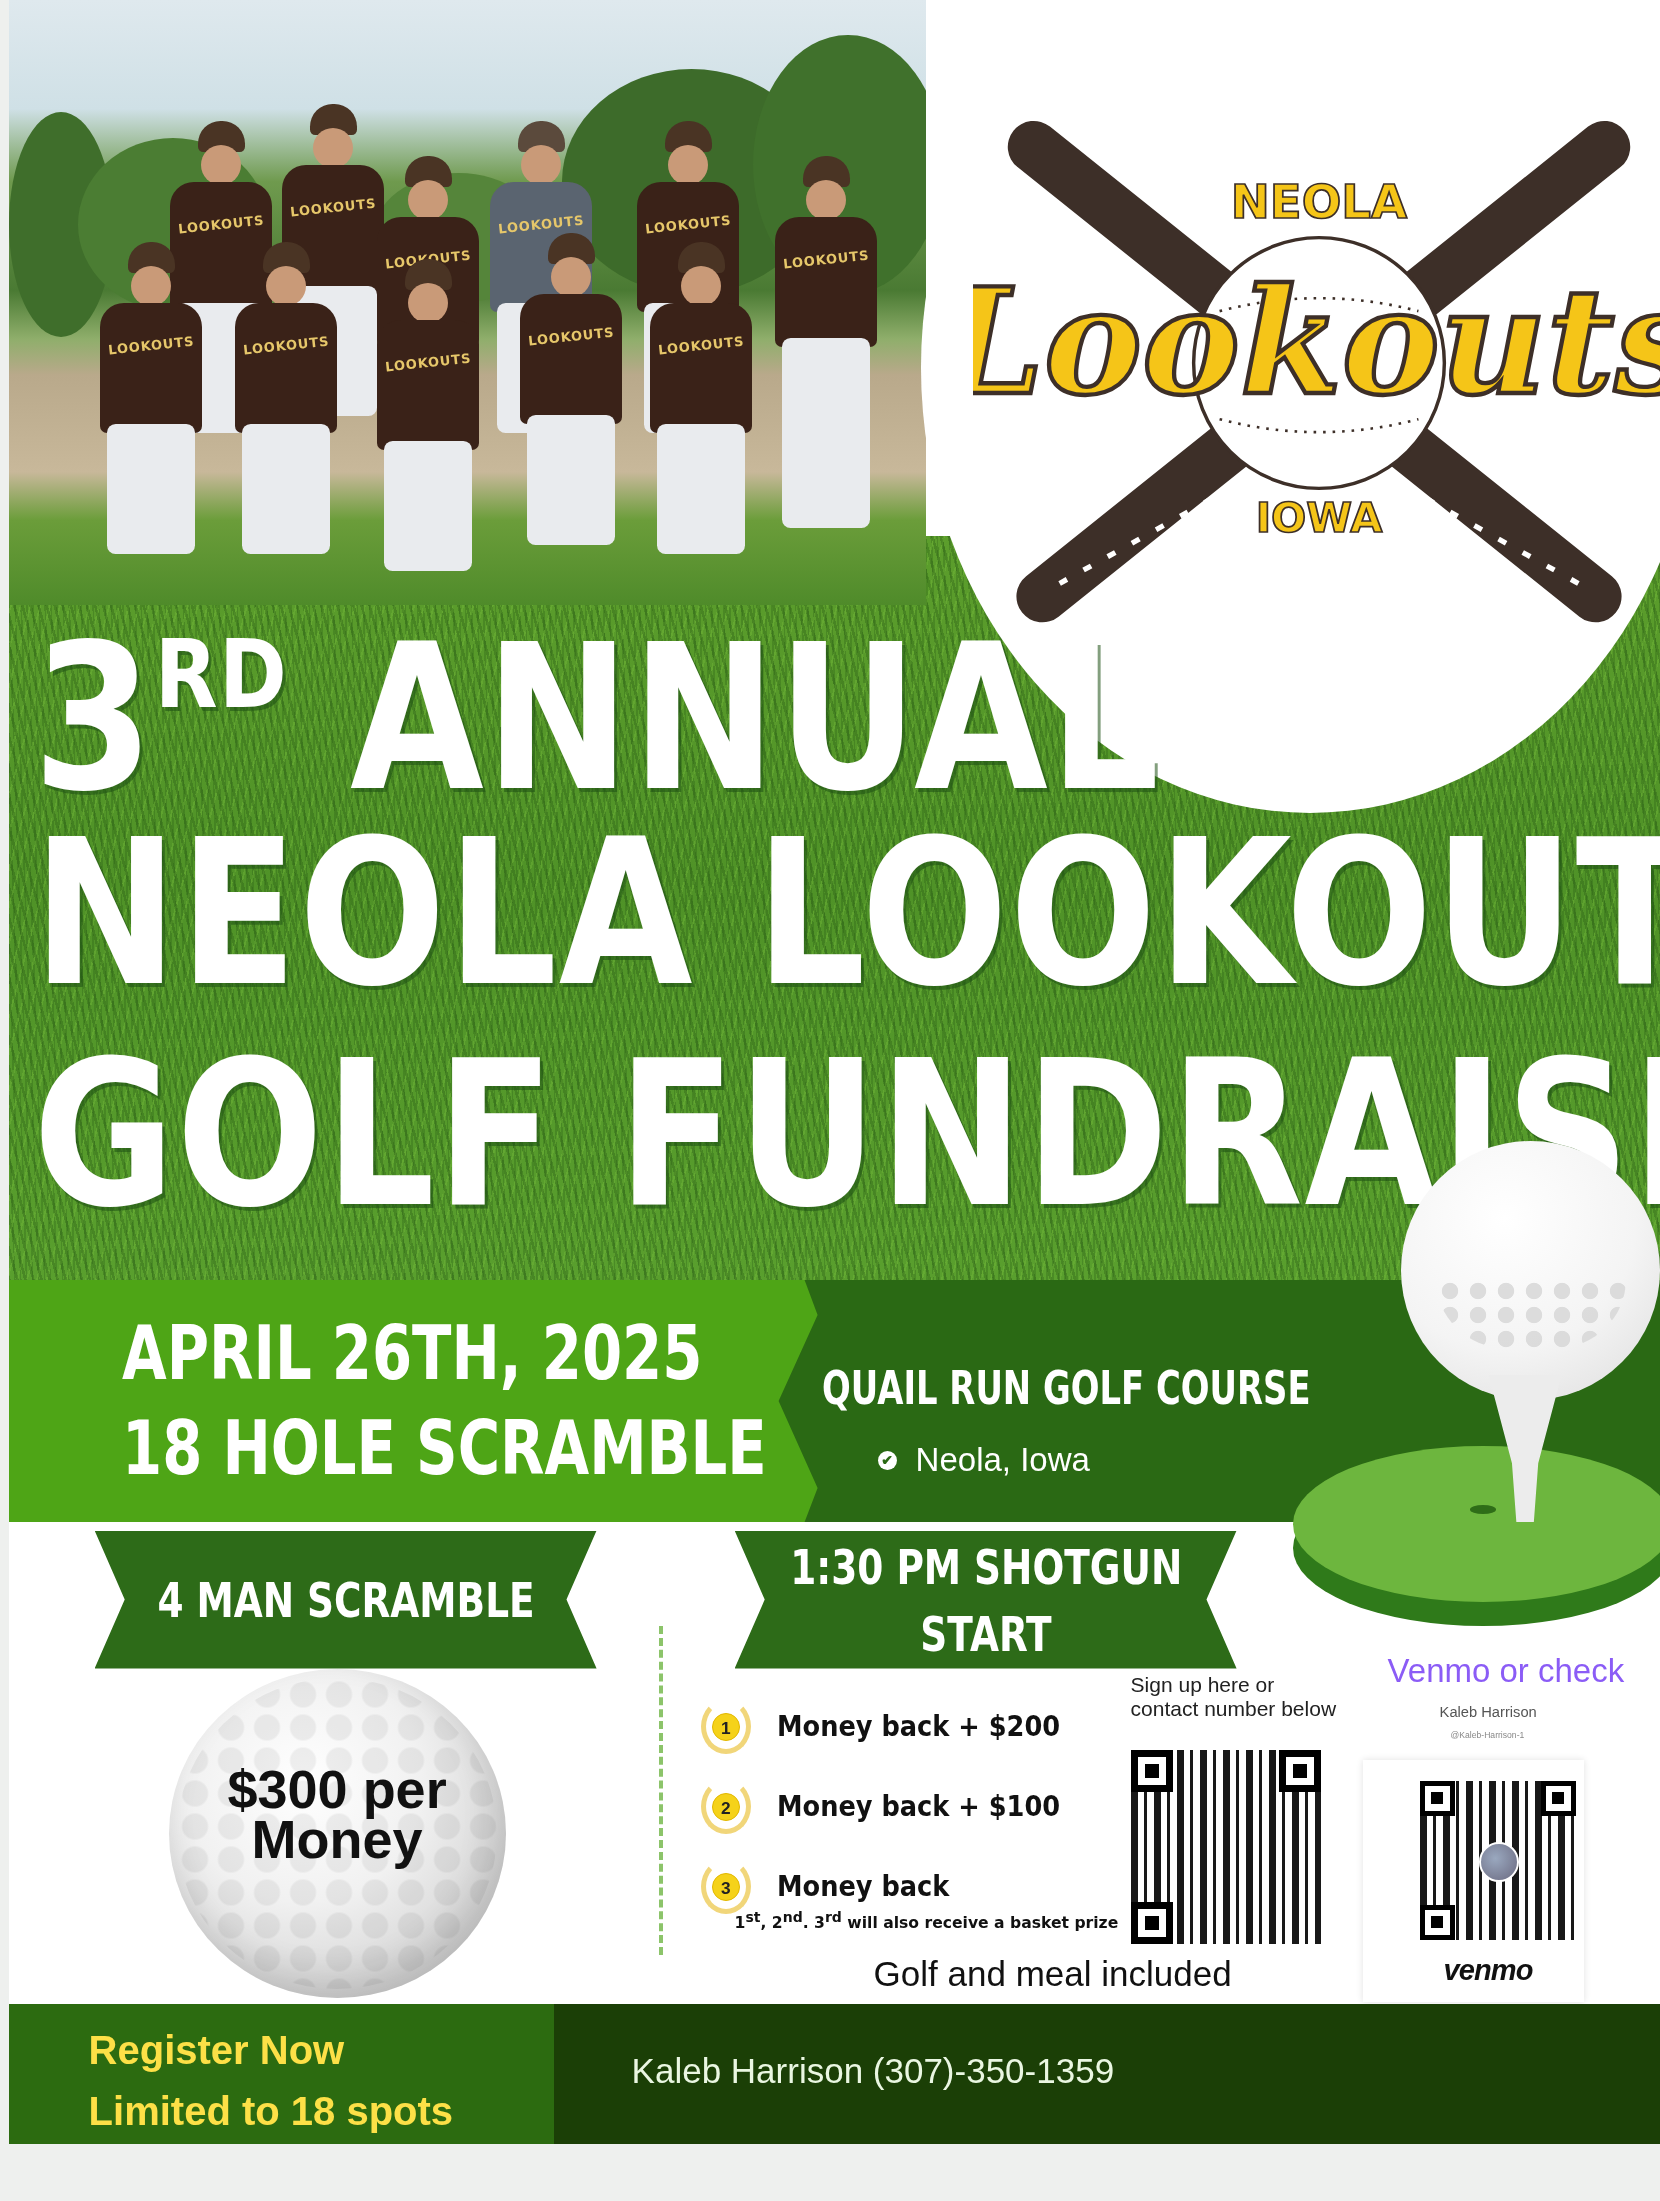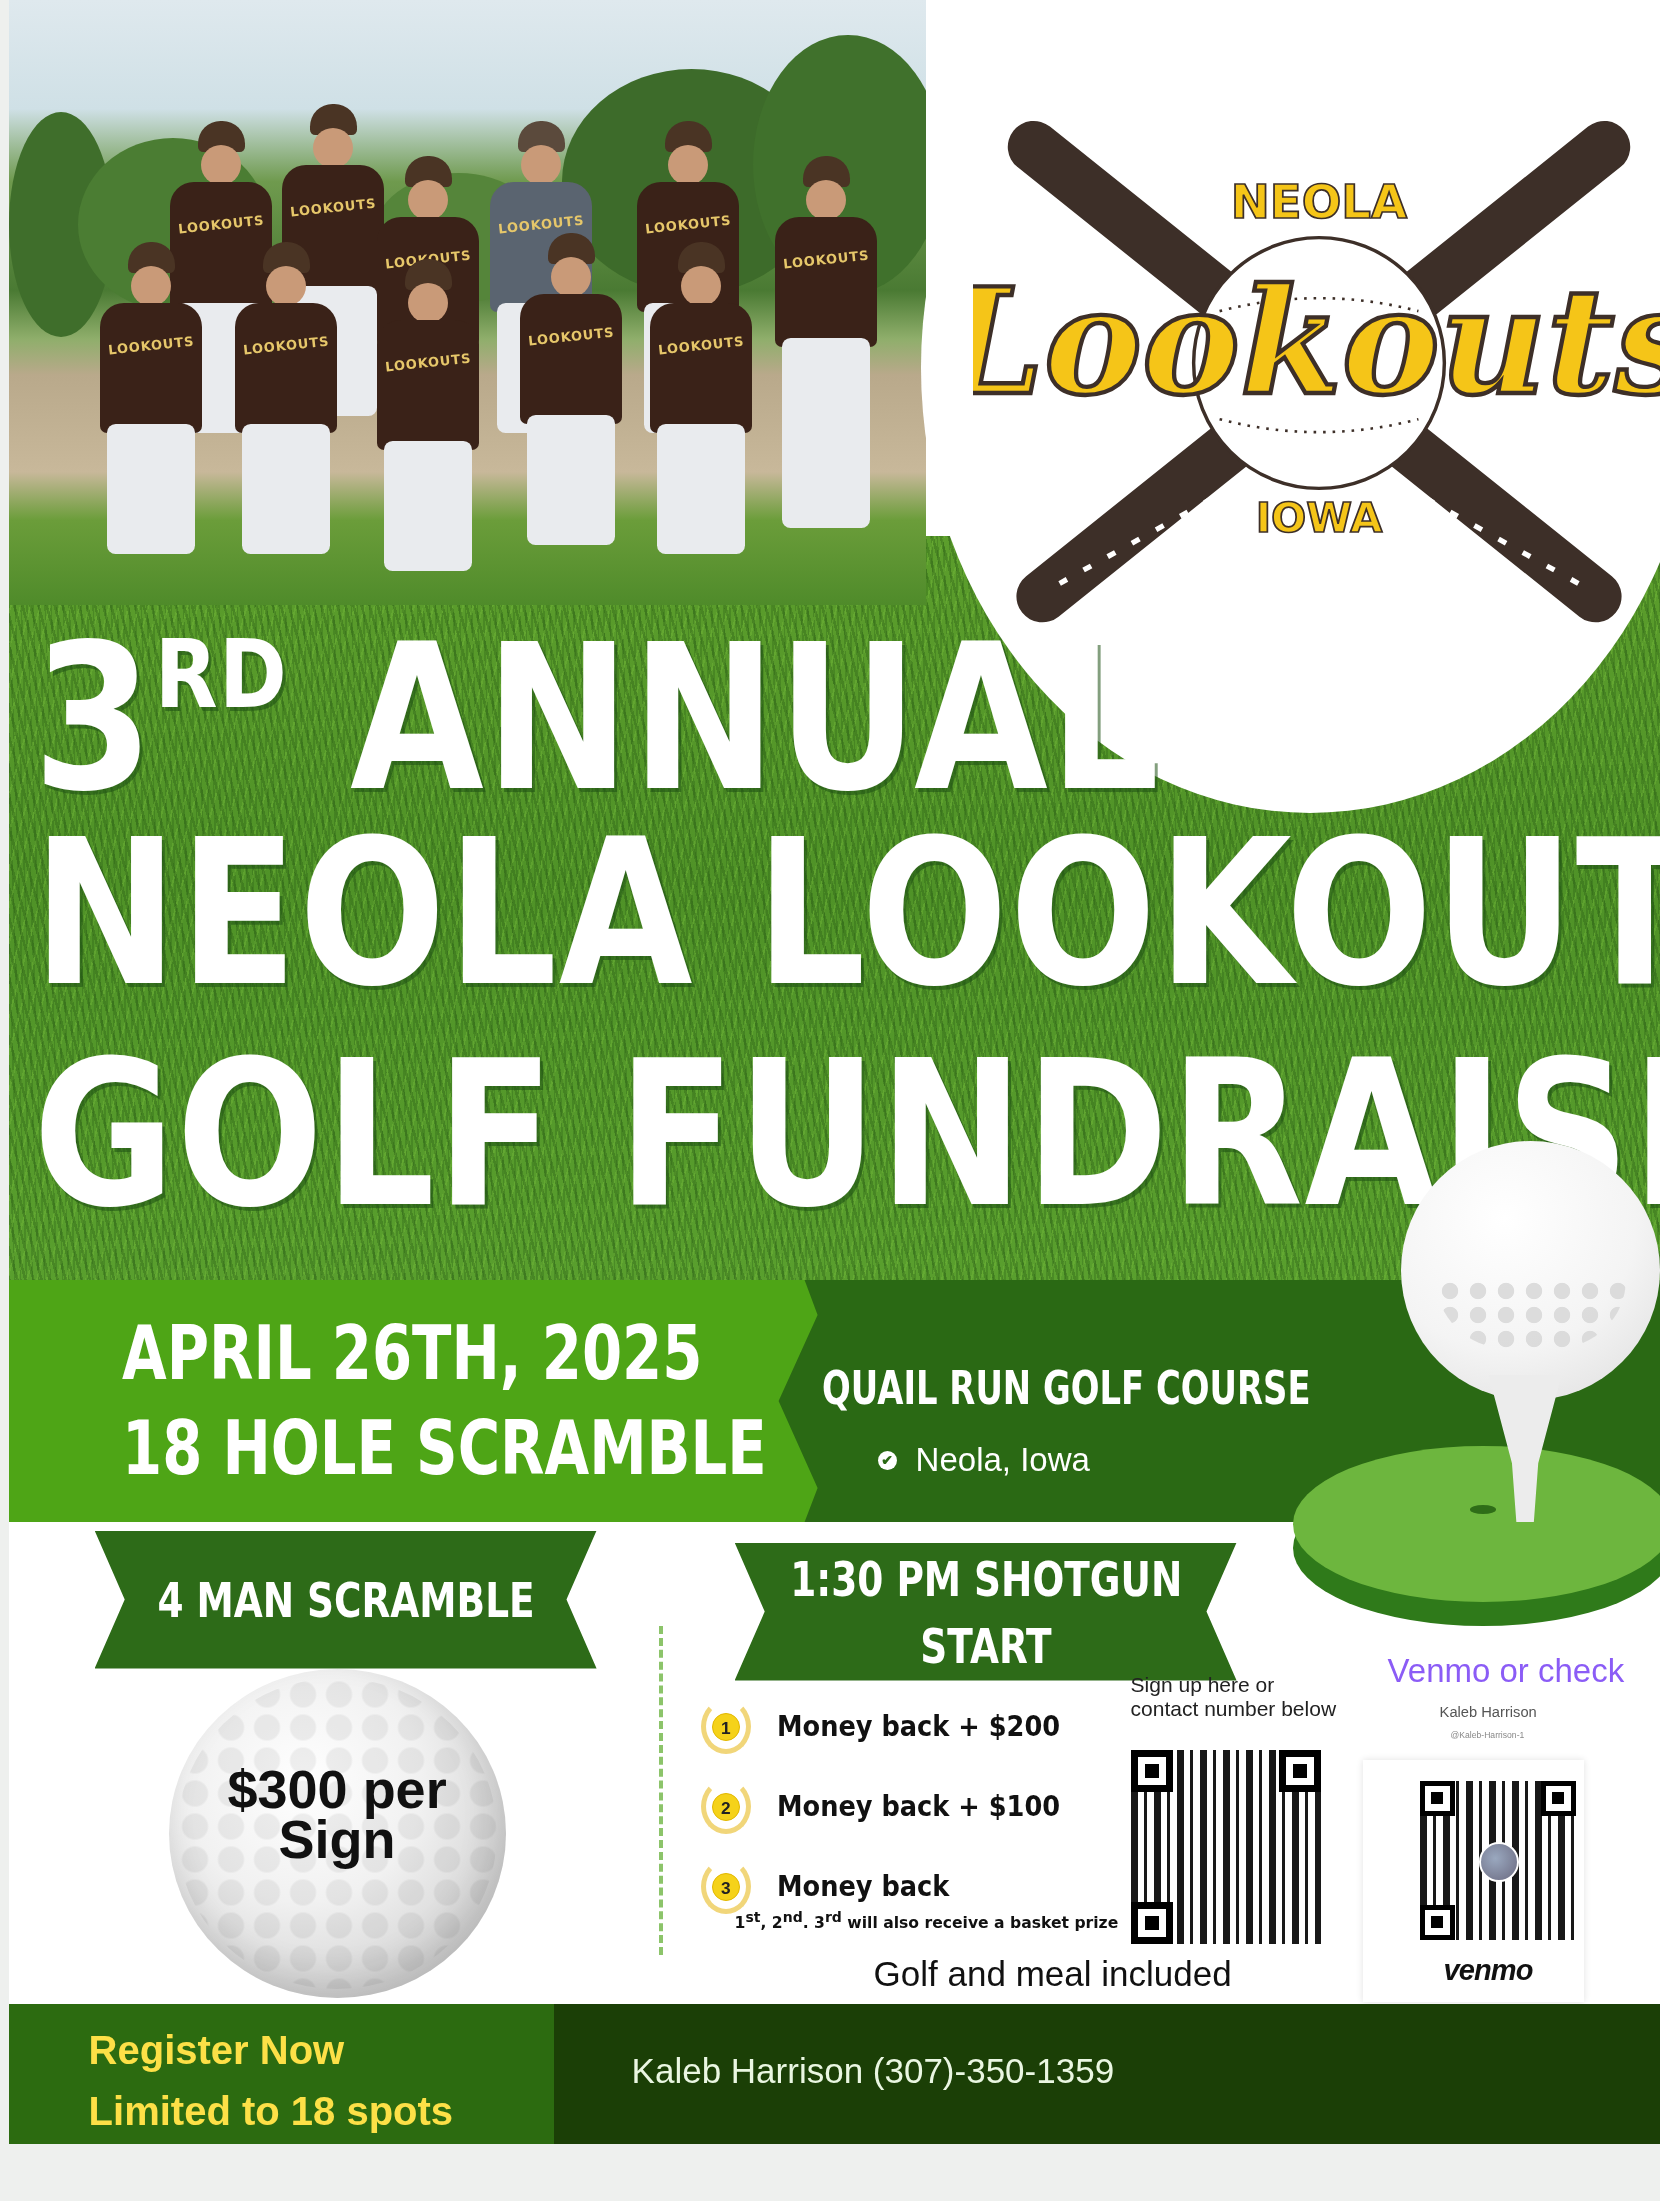--- a/index.html
+++ b/index.html
@@ -56,21 +56,21 @@
   .tee-stem { position: absolute; left: 1480px; top: 1375px; width: 73px; height: 147px; background: #ececec; clip-path: polygon(0 0, 100% 0, 68% 60%, 62% 100%, 38% 100%, 32% 60%); z-index: 4; }
   .green-disc { position: absolute; left: 1284px; top: 1470px; width: 380px; height: 156px; border-radius: 50%; background: #2f7a1a; z-index: 3; }
   .green-disc::before { content: ""; position: absolute; left: 0; top: -24px; width: 380px; height: 156px; border-radius: 50%; background: #6db63e; }
   .green-disc::after { content: ""; position: absolute; left: 177px; top: 35px; width: 26px; height: 8.6px; border-radius: 50%; background: #2f6d18; }
 
   
   .lower { position: absolute; left: 0; top: 1522px; width: 1652px; height: 484px; background: #fff; }
   .ribbon { position: absolute; background: #2d6b18; color: #fff; font-family: "DejaVu Sans", sans-serif; font-weight: bold; text-align: center; }
   .ribbon-1 { left: 86px; top: 8.6px; width: 502px; height: 138px; clip-path: polygon(0 0, 100% 0, 94% 50%, 100% 100%, 0 100%, 6% 50%); }
   .ribbon-1 span { display: block; font-size: 48px; line-height: 138px; transform: scaleX(0.78); white-space: nowrap; }
-  .ribbon-2 { left: 726px; top: 8.6px; width: 502px; height: 138px; clip-path: polygon(0 0, 100% 0, 94% 50%, 100% 100%, 0 100%, 6% 50%); margin-top: 12px; }
+  .ribbon-2 { left: 726px; top: 8.6px; width: 502px; height: 138px; clip-path: polygon(0 0, 100% 0, 94% 50%, 100% 100%, 0 100%, 6% 50%); }
   .ribbon-2 span { display: block; font-size: 48px; line-height: 67px; transform: scaleX(0.78); white-space: nowrap; }
 
   .ball { position: absolute; left: 160px; top: 147px; width: 337px; height: 329px; border-radius: 50%;
     background:
       radial-gradient(circle at 40% 35%, #ffffff 0%, #f1f1f1 40%, #cfcfcf 80%, #b8b8b8 100%); box-shadow: inset -8.6px -17.3px 35px rgba(0,0,0,0.12); }
   .ball::before { content: ""; position: absolute; inset: 8.6px; border-radius: 50%;
     background-image: radial-gradient(circle, rgba(0,0,0,0.06) 12px, transparent 14px); background-size: 36px 33px; }
   .ball-text { position: absolute; left: 0; top: 95px; width: 100%; text-align: center; font-weight: bold; font-size: 54px; line-height: 50px; color: #111; }
 
   .divider { position: absolute; left: 650px; top: 104px; width: 0; height: 329px; border-left: 4.3px dashed #8cc46a; }
@@ -247,21 +247,21 @@
       <span>4 MAN SCRAMBLE</span>
     </div>
     <div class="ribbon ribbon-2">
       <span style="padding-top:3.5px;">1:30 PM SHOTGUN</span>
       <span>START</span>
     </div>
 
     <div class="ball">
       <div class="ball-text">
         <div>$300 per</div>
-        <div>Sign</div>
+        <div>Money</div>
       </div>
     </div>
 
     <div class="divider"></div>
 
     <div class="prizes">
       <div class="prize">
         <div class="medal">
             <div class="laurel"></div>
             <div class="coin">1</div>

